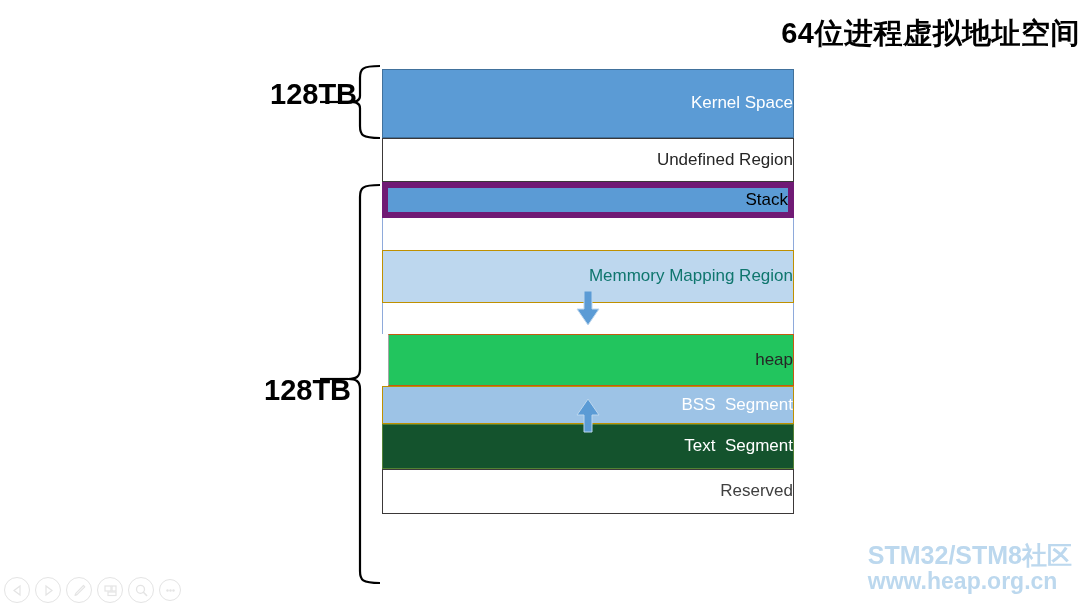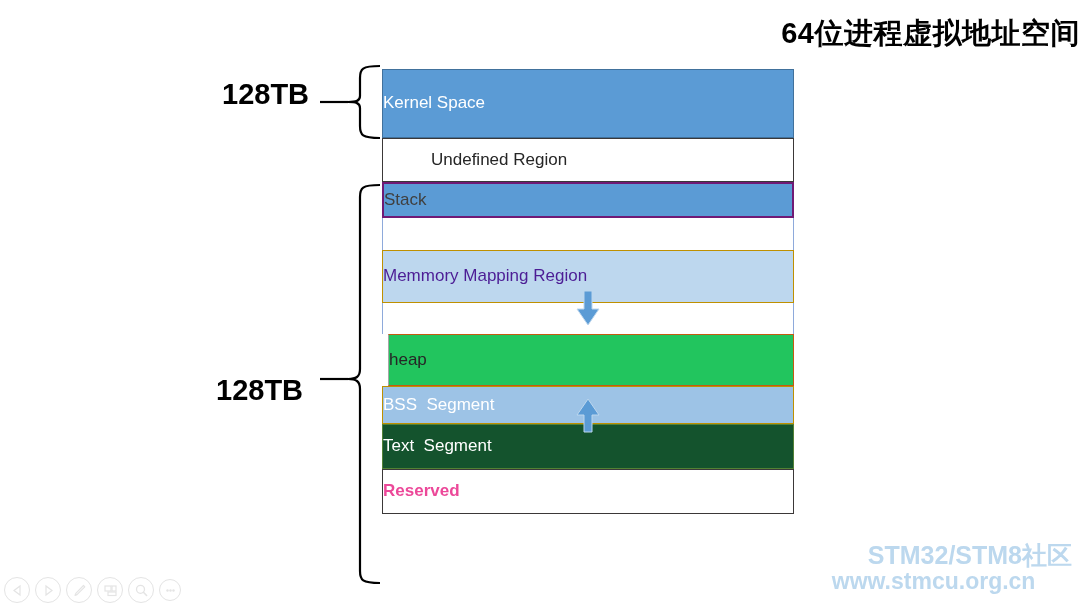--- a/index.html
+++ b/index.html
@@ -35,37 +35,37 @@
     left: 382px;
     top: 69px;
     width: 412px;
   }
 
   .mem-block {
     position: relative;
     box-sizing: border-box;
     display: flex;
     align-items: center;
-    justify-content: flex-start;
+    justify-content: flex-end;
     font-size: 17px;
     line-height: 1.1;
     white-space: pre;
   }
 
   
   .b-kernel  { background: #5B9BD5; color: #ffffff; border: 1px solid #41719C; }
   .b-white   { background: #ffffff; color: #262626; border: 1px solid #3B3838; padding-left: 48px; }
-  .b-stack   { background: #5B9BD5; color: #404040; border: 2px solid #701a75; }
+  .b-stack   { background: #5B9BD5; color: #000000; border: 6px solid #701a75; }
   .b-gap     { background: #ffffff; color: #262626; border-left: 1px solid #8EAADB; border-right: 1px solid #8EAADB; }
-  .b-mmap    { background: #BDD7EE; color: #4c1d95; border: 1px solid #BF9000; }
+  .b-mmap    { background: #BDD7EE; color: #0f766e; border: 1px solid #BF9000; }
   .b-heap    { background: #22c55e; color: #262626; border: 1px solid #C55A11; border-left: 1px solid #A6A6A6; margin-left: 6px; }
   .b-bss     { background: #9DC3E6; color: #ffffff; border: 1px solid #BF9000; }
   .b-data    { background: #2E75B6; color: #ffffff; border: 1px solid #BF9000; }
   .b-text    { background: #14532d; color: #ffffff; border: 1px solid #538135; }
-  .b-reserved{ background: #ffffff; color: #ec4899; border: 1px solid #3B3838; font-weight: bold; }
+  .b-reserved{ background: #ffffff; color: #404040; border: 1px solid #3B3838; }
 
   
   .arrow {
     position: absolute;
     left: 50%;
     transform: translateX(-50%);
     width: 26px;
     height: 36px;
     pointer-events: none;
   }
@@ -79,36 +79,37 @@
 
   
   .size-label {
     position: absolute;
     font-size: 29px;
     font-weight: bold;
     color: #000000;
     line-height: 1.25;
     width: 120px;
     text-align: left;
+    margin-left: 48px;
   }
   #label-kernel-size { left: 222px; top: 76px; }
   #label-user-size   { left: 216px; top: 372px; }
 
   
   #watermark {
     position: absolute;
     right: 8px;
     bottom: 12px;
     text-align: left;
     color: #BCD8EE;
     font-weight: bold;
     line-height: 1.12;
     user-select: none;
   }
-  #watermark-line1 { font-size: 25px; margin-left: 36px; }
+  #watermark-line1 { font-size: 25px; }
   #watermark-line2 { font-size: 23px; }
 
   
   #toolbar {
     position: absolute;
     left: 4px;
     bottom: 4px;
     display: flex;
     align-items: center;
     gap: 5px;
@@ -194,21 +195,21 @@
   </svg>
 
   <svg id="arrow-up" class="arrow" viewBox="0 0 26 36">
     <path d="M13,2 L24,18 L17,18 L17,35 L9,35 L9,18 L2,18 Z" fill="#5B9BD5" stroke="#BDD7EE" stroke-width="1"></path>
   </svg>
 
 </div>
 
 <div id="watermark">
   <div id="watermark-line1">STM32/STM8社区</div>
-  <div id="watermark-line2">www.stmcu.org.cn</div>
+  <div id="watermark-line2">www.heap.org.cn</div>
 </div>
 
 <div id="toolbar">
 
   <button class="tool-btn">
     <svg width="13" height="13" viewBox="0 0 13 13">
       <path d="M9,2 L9,11 L3,6.5 Z" fill="none" stroke="#E4E4E4" stroke-width="1.2"></path>
     </svg>
   </button>
 

